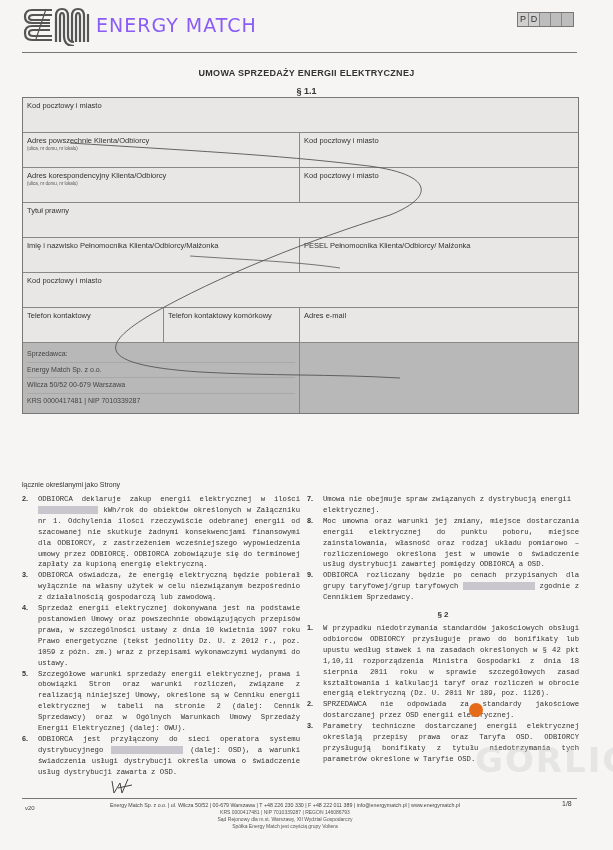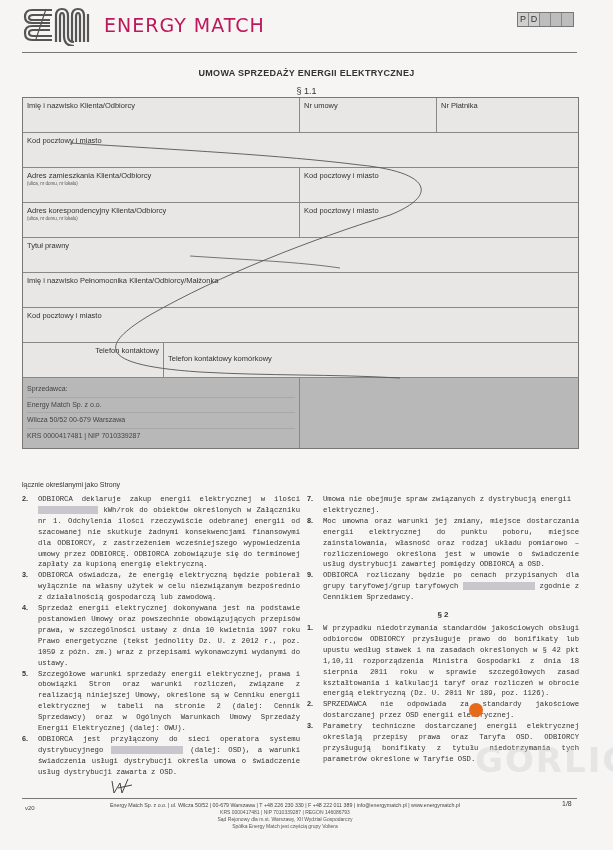--- a/index.html
+++ b/index.html
@@ -7,42 +7,42 @@
     width: 613px; height: 850px; overflow: hidden;
     background: #f4f3f2;
     font-family: "Liberation Sans", sans-serif;
     color: #333;
     position: relative;
   }
   .page { position: absolute; left: 0; top: 0; width: 613px; height: 850px; background: #f6f5f4; }
 
   
   .logo { position: absolute; left: 22px; top: 6px; width: 70px; height: 40px; }
-  .brand { position: absolute; left: 104px; top: 14px; font-size: 19px; letter-spacing: 1px; color: #be185d; font-family: "DejaVu Sans", sans-serif; }
+  .brand { position: absolute; left: 96px; top: 14px; font-size: 19px; letter-spacing: 1px; color: #8b5cf6; font-family: "DejaVu Sans", sans-serif; }
   .pd-box { position: absolute; left: 517px; top: 12px; display: flex; border: 1px solid #777; height: 13px; }
   .pd-cell { width: 11px; height: 13px; border-right: 1px solid #888; font-size: 9px; line-height: 13px; text-align: center; color: #333; background: #cfcfcf; box-sizing: border-box; }
   .pd-cell:last-child { border-right: none; }
   .pd-cell.empty { background: #bdbdbd; }
   .head-rule { position: absolute; left: 22px; top: 52px; width: 555px; height: 1px; background: #777; }
 
   .title { position: absolute; left: 0; width: 613px; top: 68px; text-align: center; font-size: 9px; font-weight: bold; color: #333; letter-spacing: 0.3px; }
-  .section-1 { position: absolute; left: 0; width: 613px; top: 86px; text-align: center; font-size: 9px; font-weight: normal; color: #333; }
+  .section-1 { position: absolute; left: 0; width: 613px; top: 86px; text-align: center; font-size: 9px; font-weight: bold; color: #333; }
 
   
   .form { position: absolute; left: 22px; top: 97px; width: 555px; border: 1px solid #777; background: #e8e7e6; }
   .row { display: flex; border-bottom: 1px solid #888; height: 35px; box-sizing: border-box; }
   .row:last-child { border-bottom: none; }
   .cell { border-right: 1px solid #888; padding: 3px 4px; box-sizing: border-box; font-size: 7.5px; color: #333; }
   .cell:last-child { border-right: none; }
   .cell .sub { display: block; font-size: 4.5px; color: #555; margin-top: 1px; }
   .c-left { width: 277px; }
   .c-right { flex: 1; }
   .c-nr { width: 137px; }
-  .c-tel1 { width: 141px; text-align: right; }
-  .c-tel2 { width: 136px; margin-top: 8px; }
+  .c-tel1 { width: 141px; }
+  .c-tel2 { width: 136px; }
   .row.seller { height: 70px; background: #b9b8b8; }
   .seller .cell { padding: 4px 4px; }
   .seller-line { display: block; font-size: 7px; color: #444; line-height: 14.5px; border-bottom: 1px solid #a8a8a8; }
   .seller-line:last-child { border-bottom: none; }
   .stroke { position: absolute; left: 0; top: 0; pointer-events: none; }
 
   .lacznie { position: absolute; left: 22px; top: 481px; font-size: 7px; color: #333; }
 
   
   .col { position: absolute; font-size: 7.25px; line-height: 10.9px; color: #333; text-align: justify; }
@@ -92,47 +92,44 @@
     <div class="pd-cell empty"></div>
     <div class="pd-cell empty"></div>
   </div>
   <div class="head-rule"></div>
 
   <div class="title">UMOWA SPRZEDAŻY ENERGII ELEKTRYCZNEJ</div>
   <div class="section-1">§ 1.1</div>
 
   <div class="form">
     <div class="row">
-      <div class="cell c-left"><span>Imię i nazwisko Klienta/Odbiorcy</span></div>
-      <div class="cell c-nr"><span>Nr umowy</span></div>
-      <div class="cell c-right"><span>Nr Płatnika</span></div>
-    </div>
-    <div class="row">
-      <div class="cell c-right"><span>Kod pocztowy i miasto</span></div>
-    </div>
-    <div class="row">
-      <div class="cell c-left"><span>Adres zamieszkania Klienta/Odbiorcy</span><span class="sub">(ulica, nr domu, nr lokalu)</span></div>
+      <div class="cell c-right"><span>Kod pocztowy i miasto</span></div>
+    </div>
+    <div class="row">
+      <div class="cell c-left"><span>Adres powszechnie Klienta/Odbiorcy</span><span class="sub">(ulica, nr domu, nr lokalu)</span></div>
       <div class="cell c-right"><span>Kod pocztowy i miasto</span></div>
     </div>
     <div class="row">
       <div class="cell c-left"><span>Adres korespondencyjny Klienta/Odbiorcy</span><span class="sub">(ulica, nr domu, nr lokalu)</span></div>
       <div class="cell c-right"><span>Kod pocztowy i miasto</span></div>
     </div>
     <div class="row">
       <div class="cell c-right"><span>Tytuł prawny</span></div>
     </div>
     <div class="row">
       <div class="cell c-left"><span>Imię i nazwisko Pełnomocnika Klienta/Odbiorcy/Małżonka</span></div>
+      <div class="cell c-right"><span>PESEL Pełnomocnika Klienta/Odbiorcy/ Małżonka</span></div>
     </div>
     <div class="row">
       <div class="cell c-right"><span>Kod pocztowy i miasto</span></div>
     </div>
     <div class="row">
       <div class="cell c-tel1"><span>Telefon kontaktowy</span></div>
       <div class="cell c-tel2"><span>Telefon kontaktowy komórkowy</span></div>
+      <div class="cell c-right"><span>Adres e-mail</span></div>
     </div>
     <div class="row seller">
       <div class="cell c-left">
         <span class="seller-line">Sprzedawca:</span>
         <span class="seller-line">Energy Match Sp. z o.o.</span>
         <span class="seller-line">Wilcza 50/52 00-679 Warszawa</span>
         <span class="seller-line">KRS 0000417481 | NIP 7010339287</span>
       </div>
       <div class="cell c-right"></div>
     </div>

